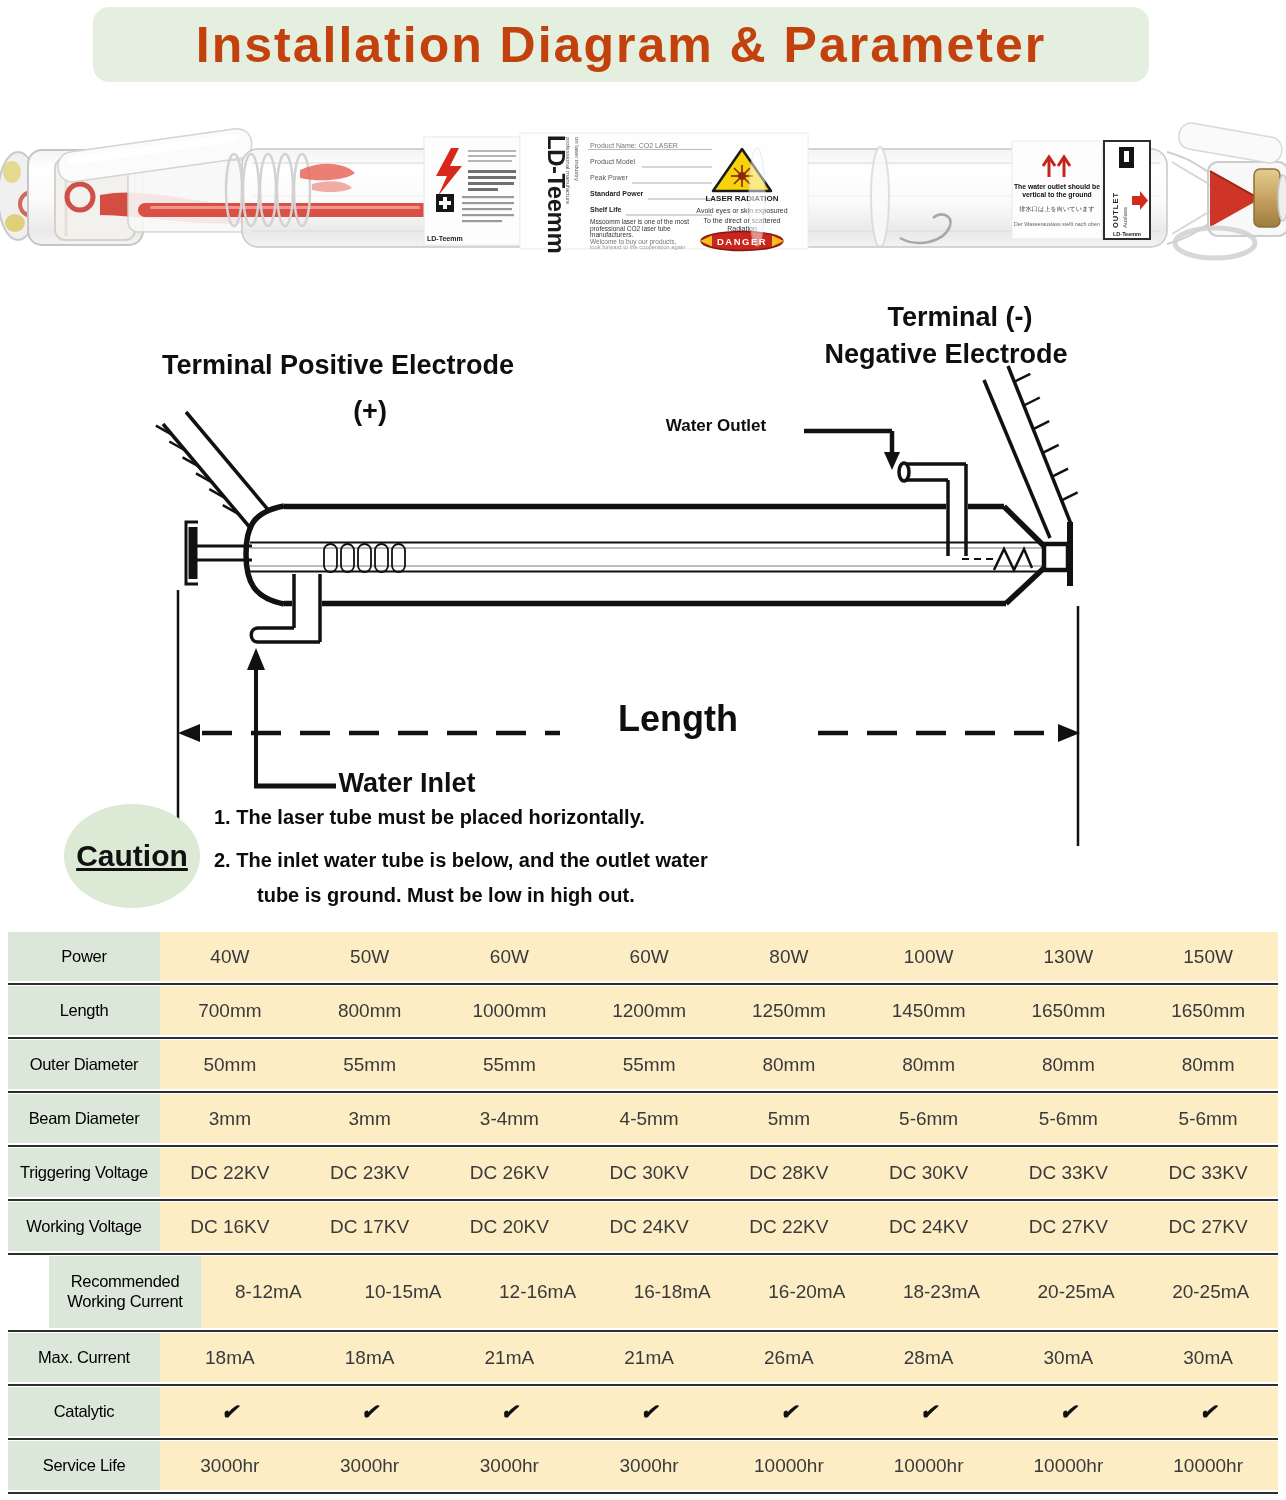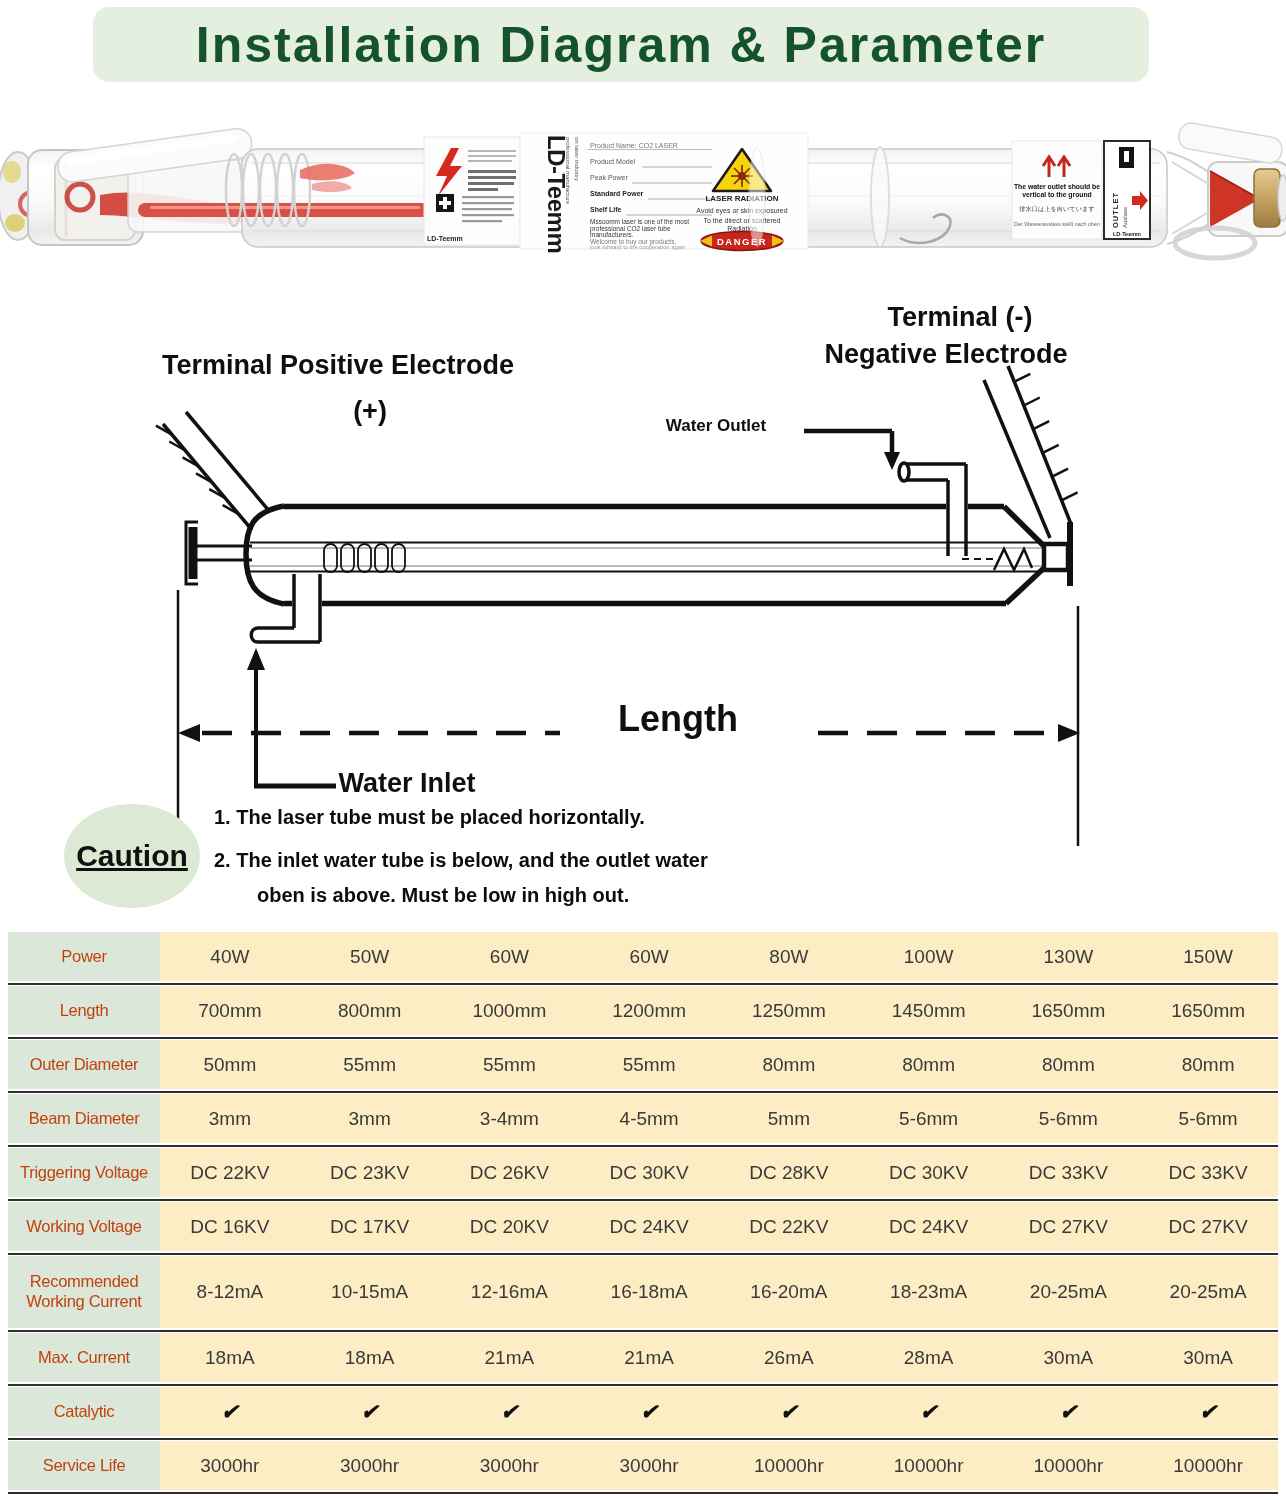--- a/index.html
+++ b/index.html
@@ -1,32 +1,32 @@
 <!DOCTYPE html>
 <html><head>
 <meta charset="utf-8">
 <style>
   html,body{margin:0;padding:0;background:#fff;}
   .page{position:relative;width:1286px;height:1500px;background:#fff;overflow:hidden;
         font-family:"Liberation Sans",sans-serif;color:#111;}
   .title-box{position:absolute;left:93px;top:7px;width:1056px;height:75px;background:#e5efdf;
         border-radius:16px;display:flex;align-items:center;justify-content:center;}
-  .title-box span{font-size:50px;font-weight:bold;letter-spacing:2px;color:#14532d;white-space:nowrap;}
+  .title-box span{font-size:50px;font-weight:bold;letter-spacing:2px;color:#c2410c;white-space:nowrap;}
   svg.art{position:absolute;left:0;top:0;width:1286px;height:1500px;}
   .dlabel{position:absolute;text-align:center;font-weight:bold;color:#0f0f0f;white-space:nowrap;}
   .fs26{font-size:17px;} .fs27{font-size:27px;} .fs36{font-size:36px;}
   .caution-badge{position:absolute;left:64px;top:804px;width:136px;height:104px;background:#dcead5;
         border-radius:50%;display:flex;align-items:center;justify-content:center;text-decoration:underline;}
   .caution-badge span{font-size:30px;font-weight:bold;color:#111;}
   .cnote{position:absolute;font-size:20px;font-weight:bold;color:#0c0c0c;white-space:nowrap;}
   .ptable{position:absolute;left:8px;top:932px;width:1270px;}
   .trow{display:flex;min-height:49px;}
-  .trow.tall{min-height:72px;}
+  .trow.tall{min-height:72px;margin-left:41px;}
   .tlabel{width:152px;background:#dbe8d9;display:flex;align-items:center;justify-content:center;
-        text-align:center;font-size:16.5px;letter-spacing:-0.3px;color:#c2410c;padding:0 5px;box-sizing:border-box;line-height:1.2;}
+        text-align:center;font-size:16.5px;letter-spacing:-0.3px;color:#000000;padding:0 5px;box-sizing:border-box;line-height:1.2;}
   .tcell{flex:1;background:#fcedc5;display:flex;align-items:center;justify-content:center;
         font-size:19px;color:#3a3a3a;}
   .tcell.check{font-weight:bold;font-style:italic;font-size:21px;color:#111;}
   .tsep{height:5px;position:relative;background:#fff;}
   .tsep::after{content:"";position:absolute;left:0;right:0;top:1.5px;height:2px;background:#2e2e2e;}
 </style>
 </head>
 <body>
 
 <div class="page">
@@ -317,21 +317,21 @@
   <div class="dlabel fs27" style="left:766px;top:339px;width:360px;">Negative Electrode</div>
   <div class="dlabel fs26" style="left:596px;top:416px;width:240px;">Water Outlet</div>
   <div class="dlabel fs36" style="left:558px;top:698px;width:240px;">Length</div>
   <div class="dlabel fs27" style="left:287px;top:768px;width:240px;">Water Inlet</div>
 
   <div class="caution-badge">
     <span>Caution</span>
   </div>
   <div class="cnote" style="left:214px;top:806px;">1. The laser tube must be placed horizontally.</div>
   <div class="cnote" style="left:214px;top:849px;">2. The inlet water tube is below, and the outlet water</div>
-  <div class="cnote" style="left:257px;top:884px;">oben is above. Must be low in high out.</div>
+  <div class="cnote" style="left:257px;top:884px;">tube is ground. Must be low in high out.</div>
 
   <div class="ptable">
       <div class="trow">
         <div class="tlabel">Power</div>
         <div class="tcell">40W</div>
         <div class="tcell">50W</div>
         <div class="tcell">60W</div>
         <div class="tcell">60W</div>
         <div class="tcell">80W</div>
         <div class="tcell">100W</div>

